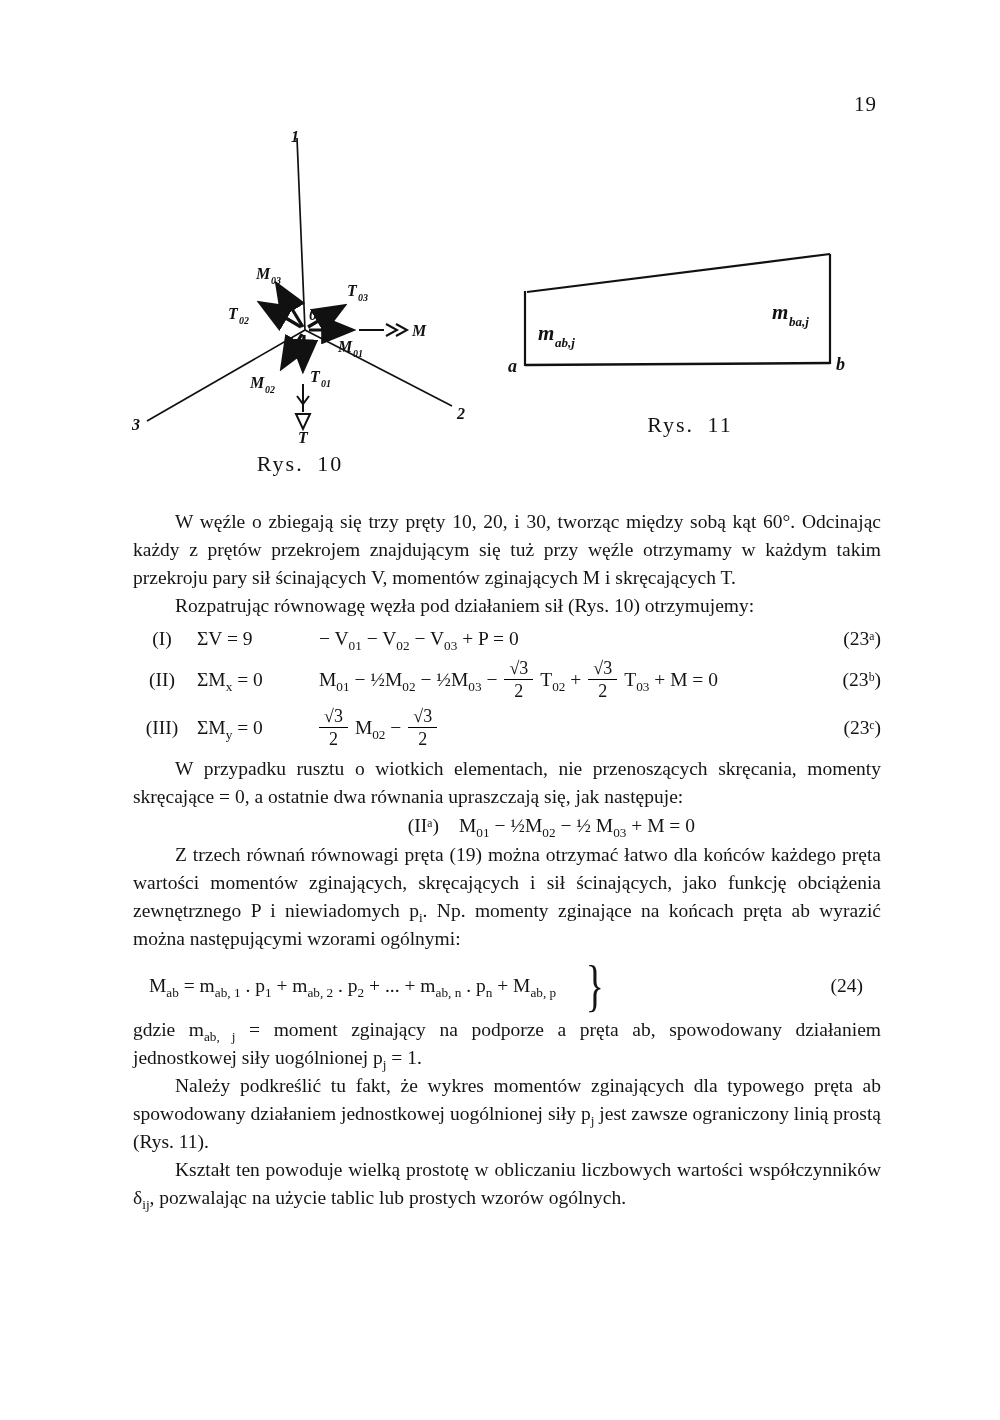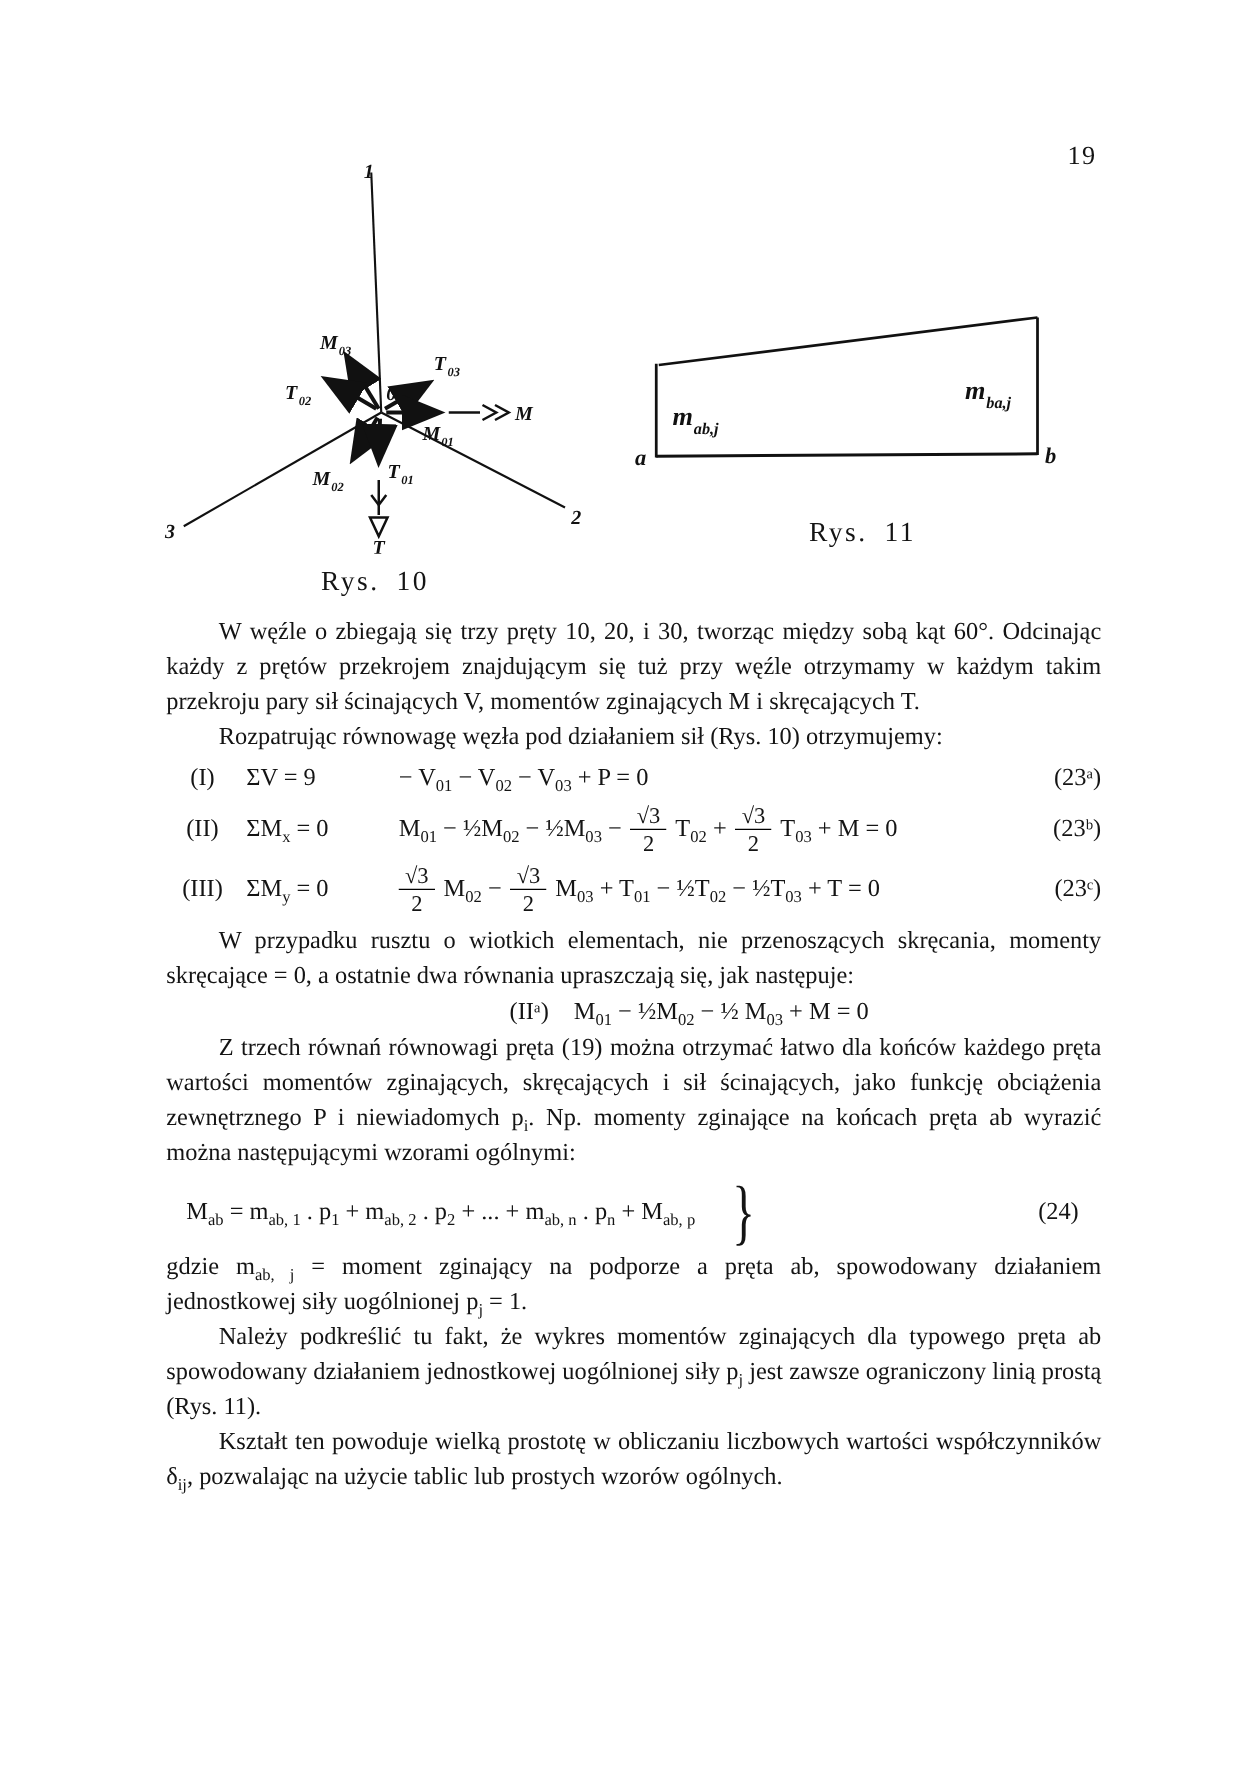--- a/index.html
+++ b/index.html
@@ -2,38 +2,38 @@
 <html><head>
 <meta charset="utf-8">
 <style>
   html,body{margin:0;padding:0;background:#e8e8e4;}
   .page{
     position:relative;width:1000px;height:1420px;margin:0 auto;
     background:#fff;color:#141414;
     font-family:"Liberation Serif", serif;
     overflow:hidden;
   }
-  .pagenum{position:absolute;top:112px;right:123px;font-size:21px;letter-spacing:1px;}
+  .pagenum{position:absolute;top:92px;right:123px;font-size:21px;letter-spacing:1px;}
 
   
   .fig{position:absolute;}
   .fig10{left:120px;top:128px;width:360px;}
   .fig11{left:500px;top:240px;width:380px;}
   .figcap{text-align:center;font-size:22px;letter-spacing:2px;margin-top:4px;word-spacing:6px;}
   .fig11 .figcap{margin-top:18px;}
   svg text{font-family:"Liberation Serif", serif;font-style:italic;font-weight:bold;fill:#111;}
   svg .lbl-main{font-size:16px;}
   svg .lbl-sub{font-size:10px;}
   svg .fig11-m{font-size:21px;}
   svg .fig11-sub{font-size:13px;}
   svg .fig11-ab{font-size:18px;}
 
   
   .body-text{
-    position:absolute;left:133px;top:492px;width:748px;
+    position:absolute;left:133px;top:508px;width:748px;
     font-size:19.5px;line-height:28px;text-align:justify;
   }
   p{margin:0;text-indent:42px;}
   p.noindent{text-indent:0;}
   sub{font-size:68%;line-height:0;}
 
   .eq-row{display:flex;align-items:center;text-indent:0;margin:5px 0;}
   .eq-label{width:58px;text-align:center;flex:none;}
   .eq-sum{width:118px;flex:none;margin-left:6px;white-space:nowrap;}
   .eq-body{display:inline-flex;align-items:center;gap:7px;margin-left:4px;white-space:nowrap;}
@@ -162,21 +162,20 @@
       <span class="eq-body">
         <span class="frac">
             <span class="fn">√3</span>
             <span class="fd">2</span>
           </span>
         <span>M<sub>02</sub> −</span>
         <span class="frac">
             <span class="fn">√3</span>
             <span class="fd">2</span>
           </span>
-        <span>M<sub>03</sub> + T<sub>01</sub> − ½T<sub>02</sub> − ½T<sub>03</sub> + T = 0</span>
       </span>
       <span class="eq-num">(23ᶜ)</span>
     </div>
 
     <p>W przypadku rusztu o wiotkich elementach, nie przenoszących skręcania, momenty skręcające = 0, a ostatnie dwa równania upraszczają się, jak następuje:</p>
 
     <div class="eq-sub">
       <span class="lbl">(IIᵃ)</span>
       <span>M<sub>01</sub> − ½M<sub>02</sub> − ½ M<sub>03</sub> + M = 0</span>
     </div>

